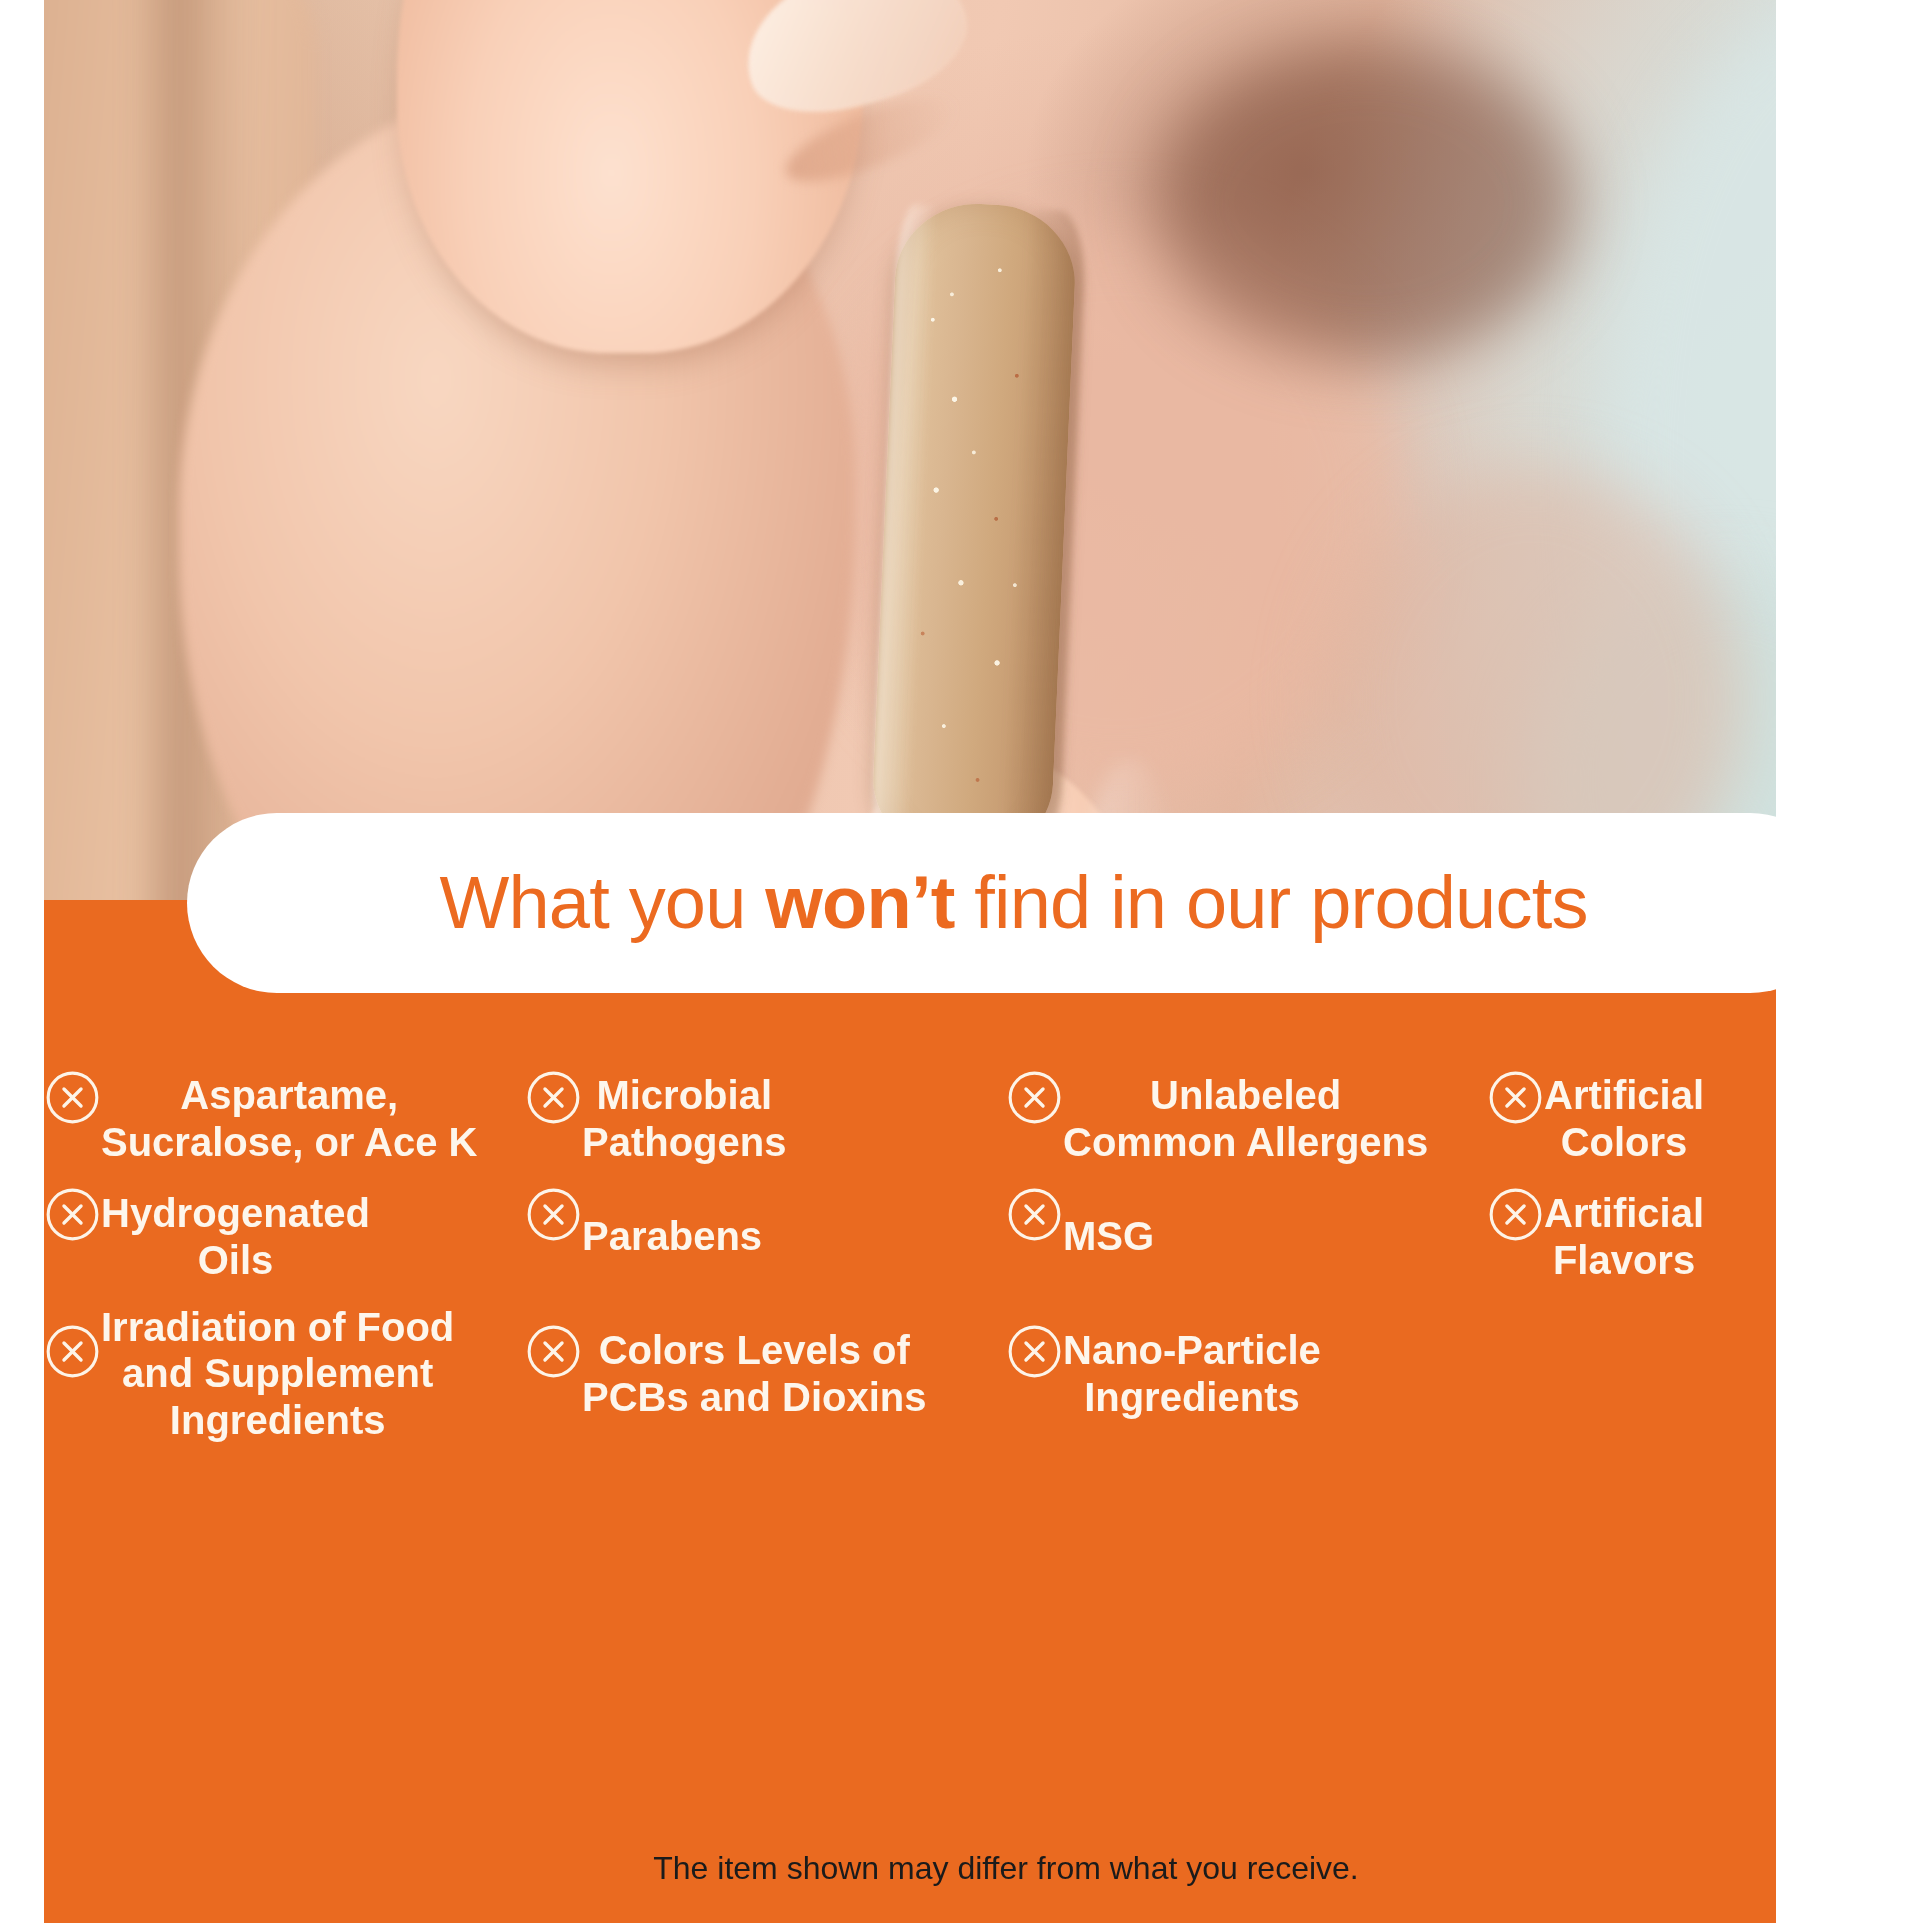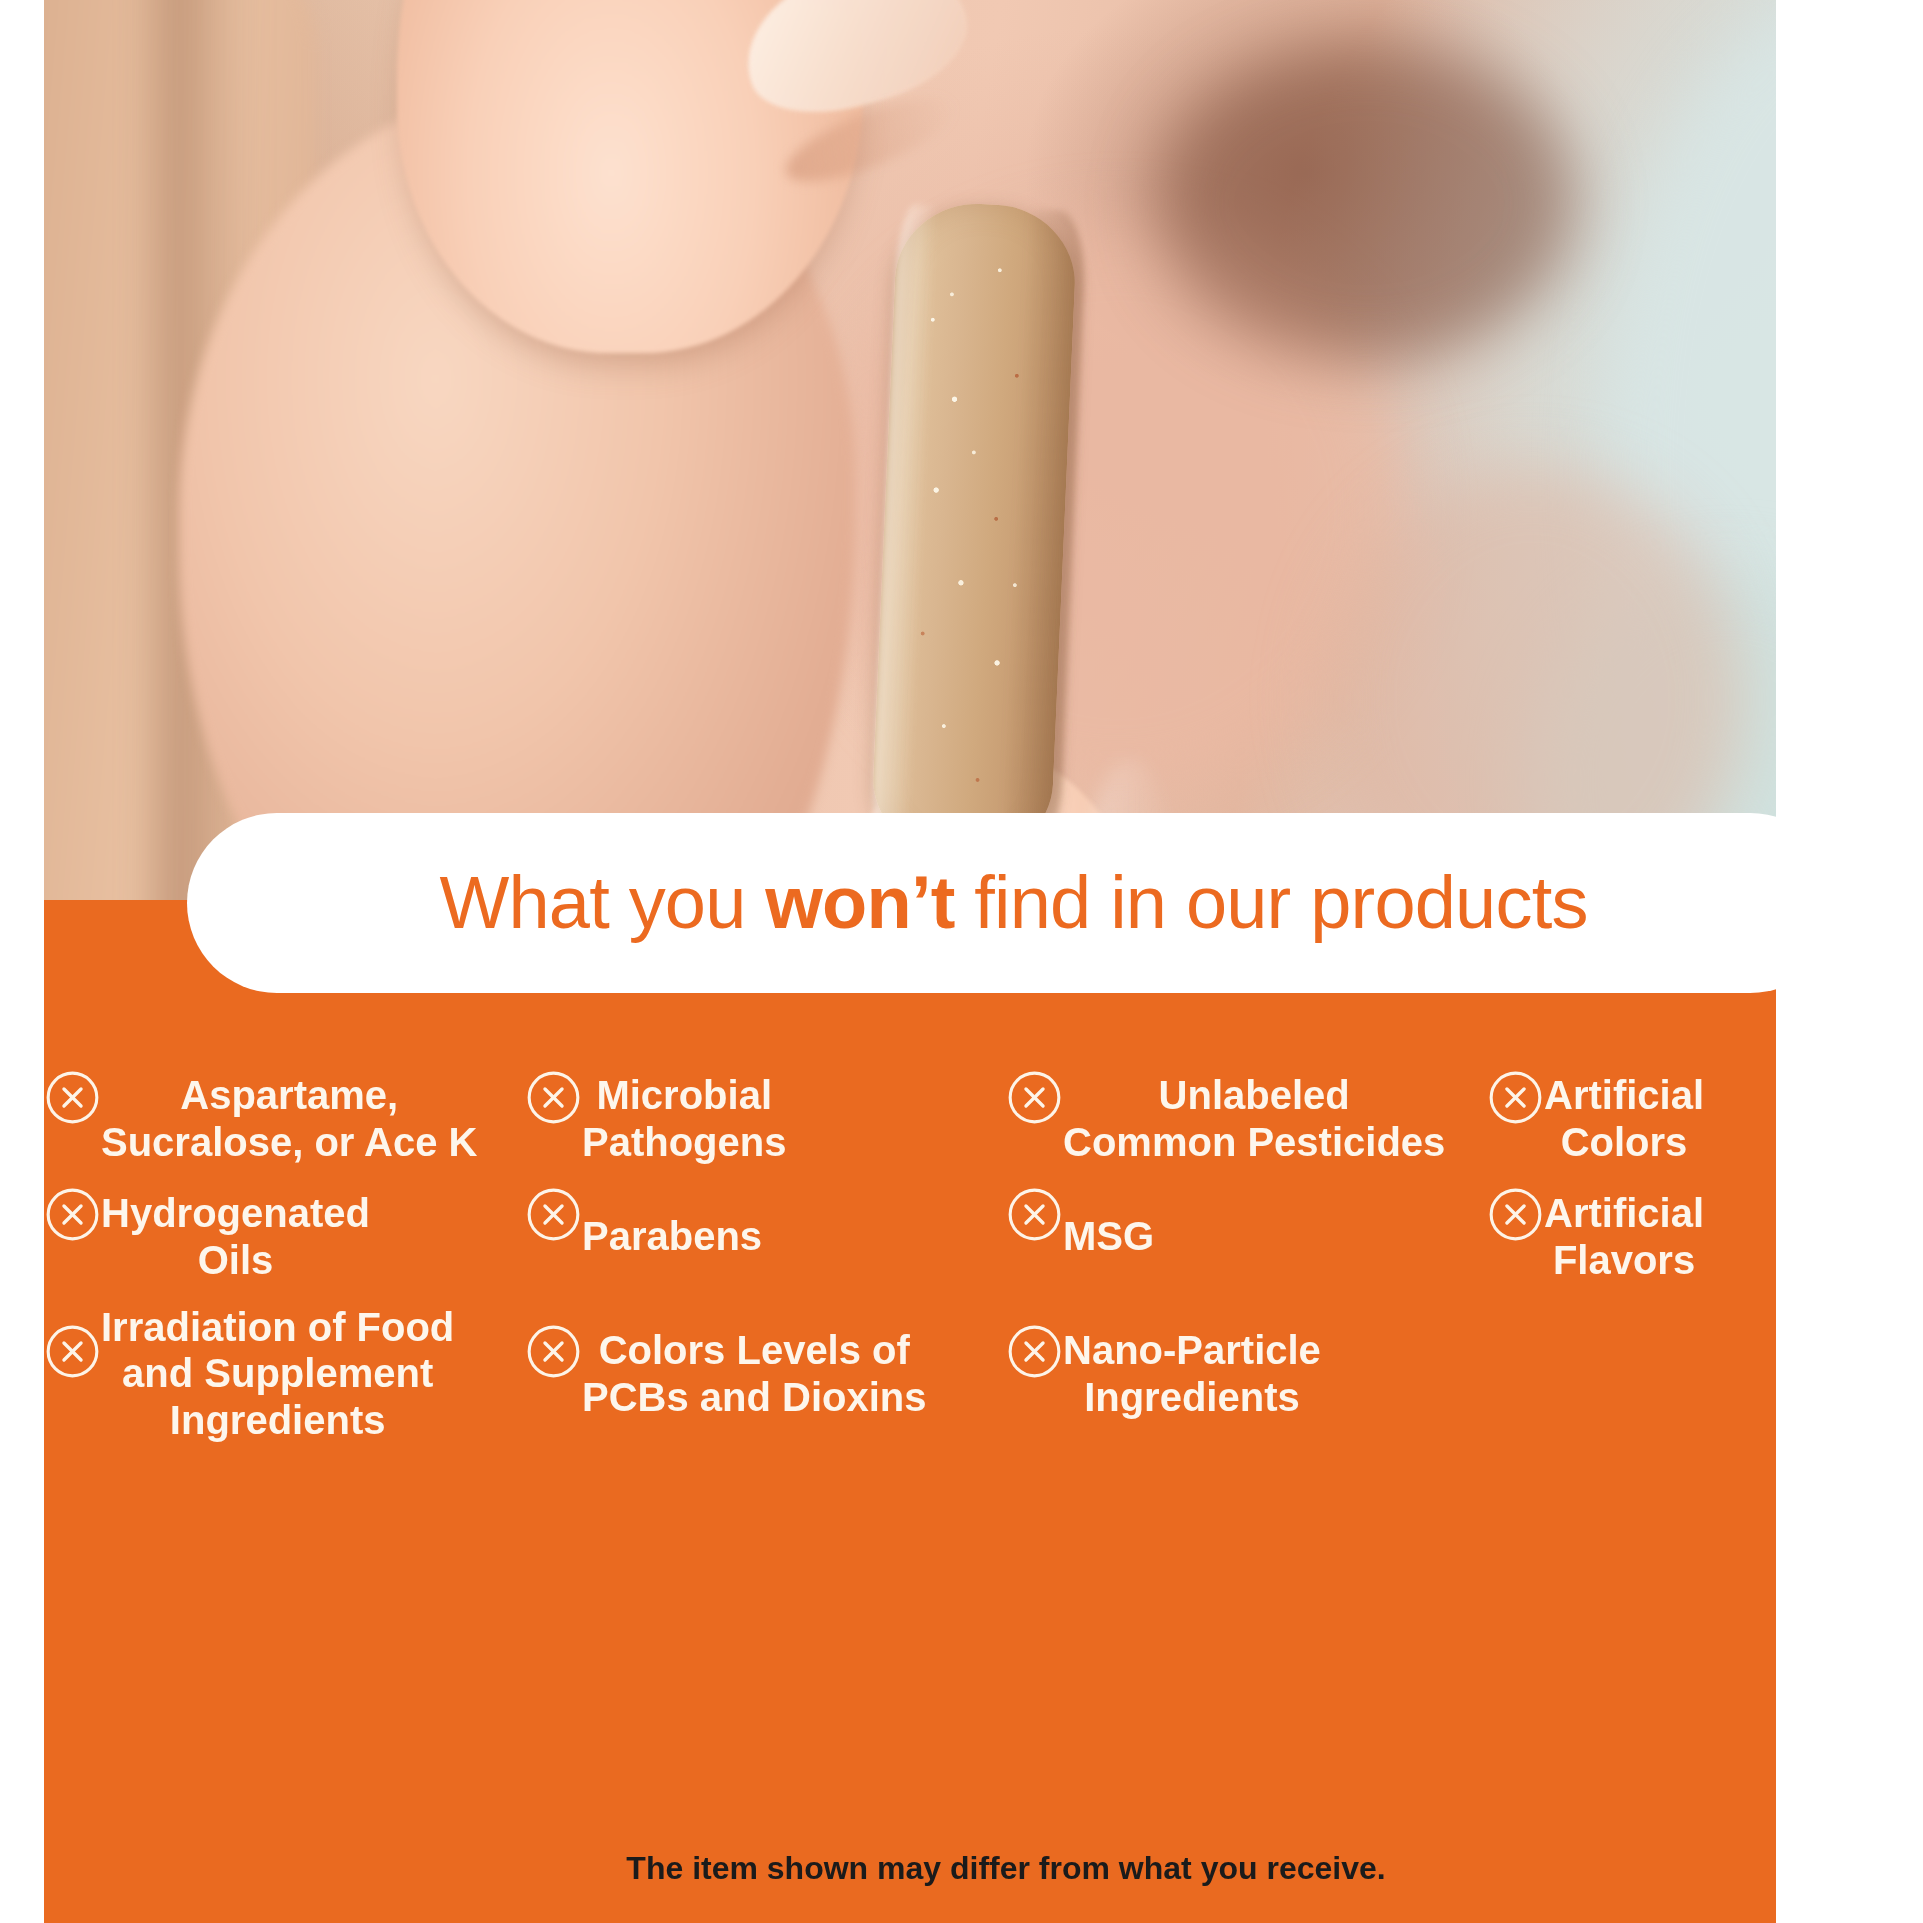--- a/index.html
+++ b/index.html
@@ -182,21 +182,21 @@
   }
 
   
   .footer{
     position:absolute;left:0;top:1850px;width:1924px;
     text-align:center;
   }
   .footer-text{
     color:#1b1b1b;
     font-size:32px;
-    font-weight:700;
+    font-weight:400;
     letter-spacing:0px;
   }
 </style>
 </head>
 <body>
 
 <div class="canvas">
 
   <div class="photo">
     <div class="bg-blob cool"></div>
@@ -244,21 +244,21 @@
       <div class="cell-label">Microbial
 Pathogens</div>
     </div>
     <div class="cell">
       <svg class="x-icon" viewBox="0 0 48 48">
         <circle cx="24" cy="24" r="20.5" fill="none" stroke-width="2.6"></circle>
         <line x1="16.8" y1="16.8" x2="31.2" y2="31.2" stroke-width="2.8" stroke-linecap="round"></line>
         <line x1="31.2" y1="16.8" x2="16.8" y2="31.2" stroke-width="2.8" stroke-linecap="round"></line>
       </svg>
       <div class="cell-label">Unlabeled
-Common Pesticides</div>
+Common Allergens</div>
     </div>
     <div class="cell">
       <svg class="x-icon" viewBox="0 0 48 48">
         <circle cx="24" cy="24" r="20.5" fill="none" stroke-width="2.6"></circle>
         <line x1="16.8" y1="16.8" x2="31.2" y2="31.2" stroke-width="2.8" stroke-linecap="round"></line>
         <line x1="31.2" y1="16.8" x2="16.8" y2="31.2" stroke-width="2.8" stroke-linecap="round"></line>
       </svg>
       <div class="cell-label">Artificial
 Colors</div>
     </div>

